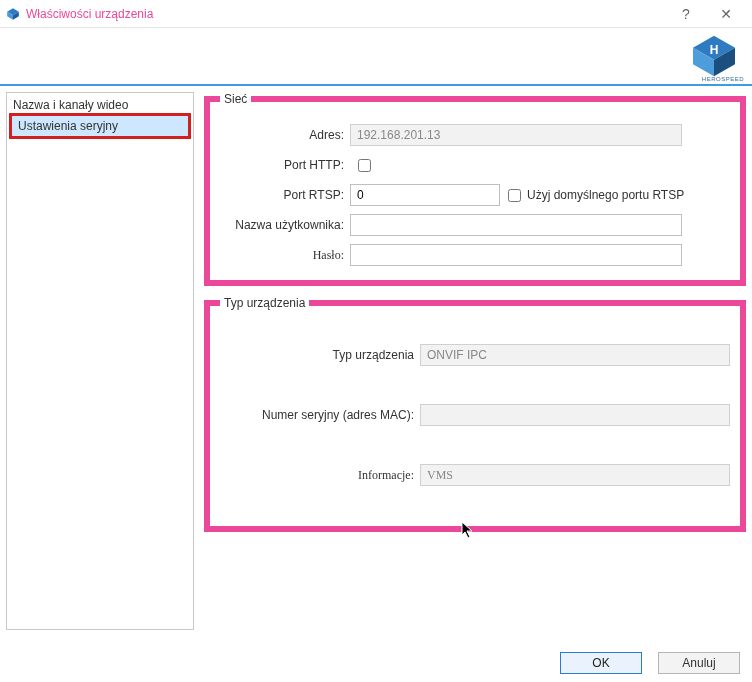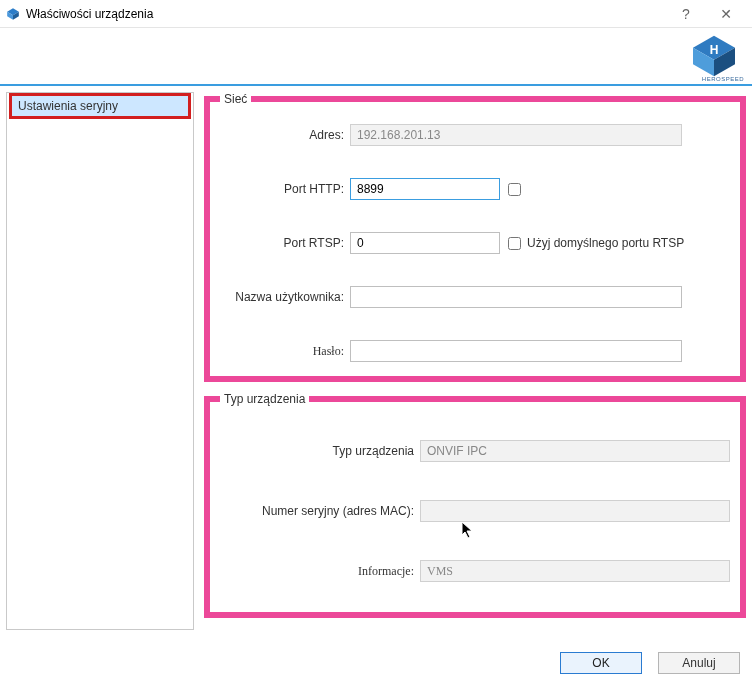--- a/index.html
+++ b/index.html
@@ -17,21 +17,21 @@
     display: flex;
     align-items: center;
     border-bottom: 1px solid #e5e5e5;
     padding: 0 6px;
   }
   .titlebar .app-icon {
     width: 14px; height: 14px;
     margin-right: 6px;
     display: inline-block;
   }
-  .title-text { color: #000000; flex: 0 0 auto; }
+  .title-text { color: #ec4899; flex: 0 0 auto; }
   .title-spacer { flex: 1; }
   .titlebar-btn {
     width: 40px; height: 28px;
     display: flex; align-items: center; justify-content: center;
     color: #666;
     font-size: 14px;
   }
   .header {
     height: 58px;
     display: flex;
@@ -80,21 +80,21 @@
     margin-bottom: 10px;
   }
   legend {
     padding: 0 4px;
     color: #333;
     font-size: 12px;
   }
   .row {
     display: flex;
     align-items: center;
-    margin-bottom: 32px;
+    margin-bottom: 8px;
     min-height: 22px;
   }
   .row:last-child { margin-bottom: 0; font-family: Liberation Serif, serif; }
   .lbl {
     width: 130px;
     text-align: right;
     padding-right: 6px;
     color: #333;
     font-size: 12px;
   }
@@ -186,40 +186,42 @@
       <polygon points="32,34 4,18 4,40 32,56" fill="#4e9ddb"></polygon>
       <text x="32" y="26" text-anchor="middle" font-size="16" fill="#fff" font-family="Arial" font-weight="bold">H</text>
     </svg>
   </span>
   <span class="logo-text">HEROSPEED</span>
 </div>
 
 <div class="content">
 
   <div class="sidebar">
+    <div class="side-item">
+      <span>Nazwa i kanały wideo</span>
+    </div>
     <div class="highlight-box">
       <div class="side-item active">
         <span>Ustawienia seryjny</span>
       </div>
     </div>
   </div>
 
   <div class="main">
 
     <fieldset>
       <legend>Sieć</legend>
 
       <div class="row">
         <div class="lbl">Adres:</div>
         <input class="inp readonly w-large" readonly="" value="192.168.201.13" style="">
       </div>
 
       <div class="row">
         <div class="lbl">Port HTTP:</div>
-        <input class="inp focus w-mid" value="8899" style="">
         <label class="chk-wrap">
           <input type="checkbox" style="">
         </label>
       </div>
 
       <div class="row">
         <div class="lbl">Port RTSP:</div>
         <input class="inp w-mid" value="0" style="">
         <label class="chk-wrap">
           <input type="checkbox" style="">
@@ -231,21 +233,21 @@
         <div class="lbl">Nazwa użytkownika:</div>
         <input class="inp w-large" value="" style="">
       </div>
 
       <div class="row">
         <div class="lbl">Hasło:</div>
         <input class="inp w-large" type="password" value="" style="">
       </div>
     </fieldset>
 
-    <fieldset style="padding-top:34px;padding-bottom:30px;">
+    <fieldset style="padding-top:34px;padding-bottom:40px;">
       <legend>Typ urządzenia</legend>
 
       <div class="row" style="margin-bottom:38px;">
         <div class="lbl-wide">Typ urządzenia</div>
         <input class="inp readonly w-xl" readonly="" value="ONVIF IPC" style="">
       </div>
 
       <div class="row" style="margin-bottom:38px;">
         <div class="lbl-wide">Numer seryjny (adres MAC):</div>
         <input class="inp readonly w-xl" readonly="" value="" style="">

